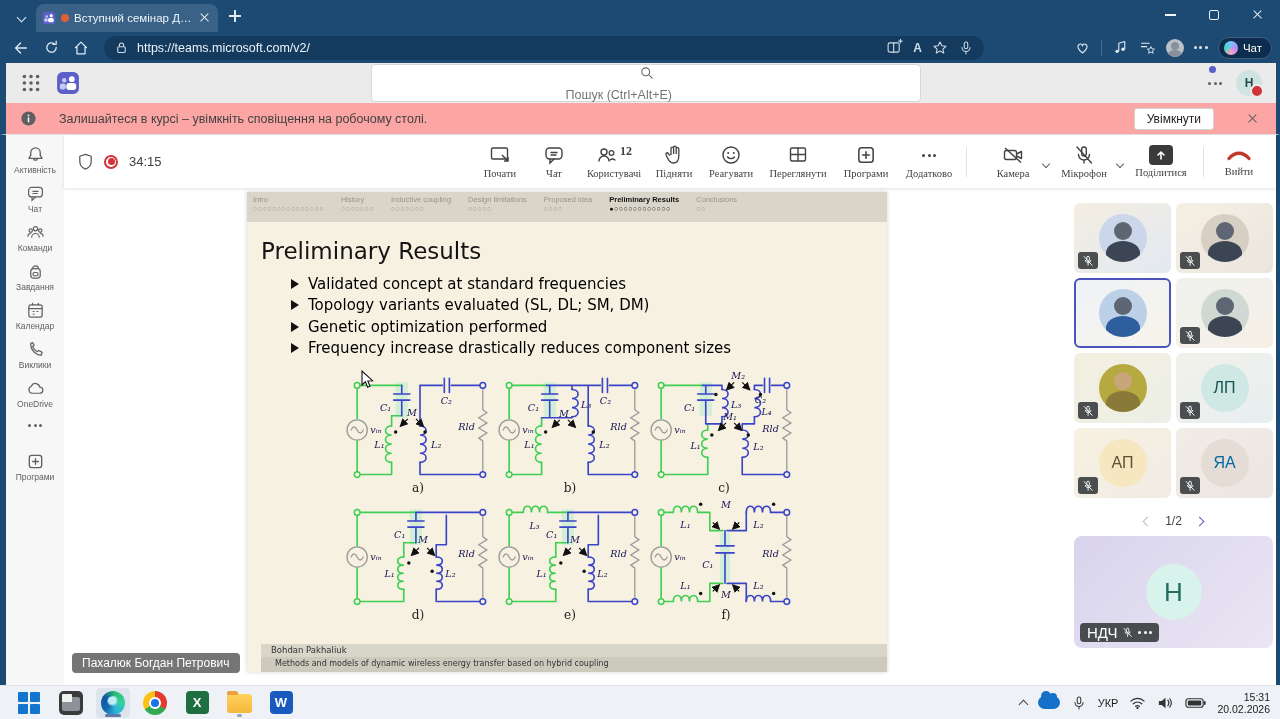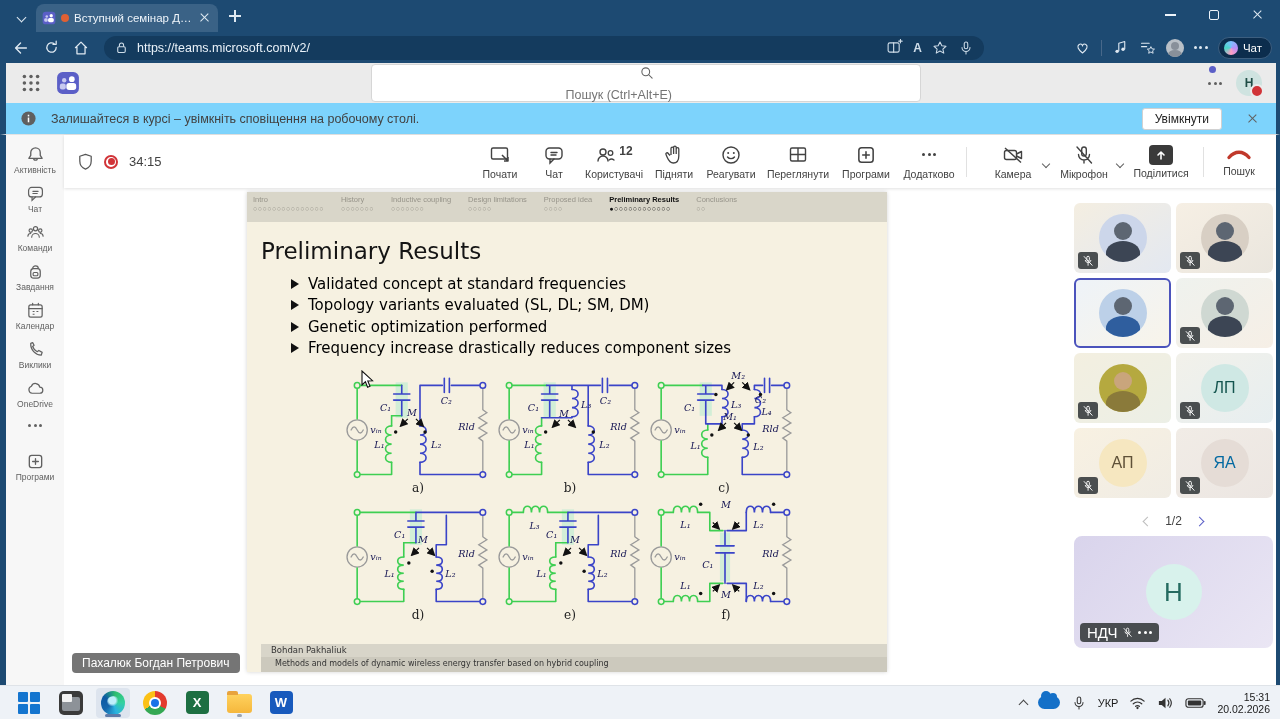--- a/index.html
+++ b/index.html
@@ -42,42 +42,42 @@
   .tm-header { height:40px; background:#ebebeb; display:flex; align-items:center; padding:0 14px; position:relative; border-left:6px solid #1d4a72; border-right:4px solid #1d4a72; }
   .waffle { width:22px; height:22px; margin-right:14px; }
   .tm-search { position:absolute; left:365px; width:550px; height:38px; background:#fff; border:1px solid #d6d6d6; border-radius:4px; display:flex; align-items:center; gap:8px; padding:0 10px;flex-direction:column; }
   .tm-search input { flex:1; border:none; outline:none; font-size:12.5px; color:#616161; background:transparent; font-family:"Liberation Sans",sans-serif; }
   .tm-right { margin-left:auto; display:flex; align-items:center; gap:14px; position:relative; }
   .presence-dot { position:absolute; right:46px; top:-4px; width:7px; height:7px; border-radius:50%; background:#5b5fc7; }
   .tm-avatar { width:26px; height:26px; border-radius:50%; background:#cfe3e0; color:#1f4d46; font-size:12px; font-weight:bold; display:flex; align-items:center; justify-content:center; position:relative; }
   .tm-avatar::after { content:""; position:absolute; right:-2px; bottom:-2px; width:10px; height:10px; border-radius:50%; background:#d13438; border:2px solid #ebebeb; }
 
   
-  .banner { height:32px; background:#7dd3fc; border-bottom:1px solid #e3e3e3; display:flex; align-items:center; padding:0 14px; gap:14px; border-left:6px solid #1d4a72; border-right:4px solid #1d4a72;justify-content:space-between; }
+  .banner { height:32px; background:#fca5a5; border-bottom:1px solid #e3e3e3; display:flex; align-items:center; padding:0 14px; gap:22px; border-left:6px solid #1d4a72; border-right:4px solid #1d4a72;justify-content:space-between; }
   .banner-text { font-size:12.5px; color:#424242; }
   .banner-btn { margin-left:auto; height:22px; padding:0 12px; background:#fff; border:1px solid #d1d1d1; border-radius:3px; font-size:12px; color:#242424; display:flex; align-items:center; }
   .banner-x { width:18px; height:18px; position:relative; margin-left:8px; }
   .banner-x .xline, .banner-x .xline2 { background:#616161; top:8px; left:3px; }
 
   
   .app-lower { display:flex; height:550px; border-left:6px solid #1d4a72; border-right:4px solid #1d4a72; background:#fff; }
   .rail { width:58px; flex:0 0 58px; background:#f7f7f7; display:flex; flex-direction:column; align-items:center; padding-top:10px; gap:9px; }
   .rail-item { display:flex; flex-direction:column; align-items:center; gap:1px; color:#616161; width:100%; }
   .rail-item span { font-size:8.5px; color:#616161; max-width:56px; overflow:hidden; white-space:nowrap; }
   .right-col { flex:1; display:flex; flex-direction:column; min-width:0; }
 
   
   .mtoolbar { height:53px; background:#fff; box-shadow:0 1px 3px rgba(0,0,0,.12); display:flex; align-items:center; padding:0 12px; position:relative; z-index:3; }
   .mt-left { display:flex; align-items:center; gap:9px; color:#555; }
   .timer { font-size:13px; color:#424242; margin-left:2px; }
   .rec-dot { width:14px; height:14px; border-radius:50%; border:2px solid #d13438; display:flex; align-items:center; justify-content:center; }
   .rec-dot i { width:7px; height:7px; border-radius:50%; background:#d13438; display:block; }
   .mt-buttons { display:flex; margin-left:auto; gap:2px; }
   .mt-btn { width:52px; display:flex; flex-direction:column; align-items:center; gap:2px; color:#424242; }
-  .mt-btn span { font-size:10.5px; color:#424242; white-space:nowrap; }
+  .mt-btn span { font-size:10.5px; color:#424242; white-space:nowrap;font-family:Liberation Serif, serif; }
   .mt-btn .badge { font-size:12px; font-weight:bold; }
   .iconrow { display:flex; align-items:flex-start; gap:2px; height:22px; }
   .mt-right { display:flex; align-items:center; margin-left:14px; gap:4px; }
   .toolbar-div { width:1px; height:30px; background:#e1e1e1; margin:0 6px; }
   .chev-sm { width:6px; height:6px; border-right:1.4px solid #616161; border-bottom:1.4px solid #616161; transform:rotate(45deg); margin:4px 2px 0 0; }
   .mt-leave span { color:#424242; }
 
   
   .content-row { flex:1; display:flex; min-height:0; background:#fff; }
   .stage { flex:1; position:relative; }
@@ -638,21 +638,21 @@
                   <path d="M6,10 V3 M3,6 L6,3 L9,6" fill="none" stroke="#fff" stroke-width="1.6" stroke-linecap="round" stroke-linejoin="round"></path>
                 </svg>
               </span>
               <span>Поділитися</span>
             </div>
           <span class="toolbar-div"></span>
           <div class="mt-btn mt-leave" style="width:50px">
               <svg class="icsvg" width="26" height="17">
                 <use href="#i-hangup"></use>
               </svg>
-              <span>Пошук</span>
+              <span>Вийти</span>
             </div>
         </div>
       </div>
 
       <div class="content-row">
         <div class="stage">
           <div class="slide">
             <div class="slide-nav">
               <div class="snav">
                   <span class="lbl">Intro</span>

